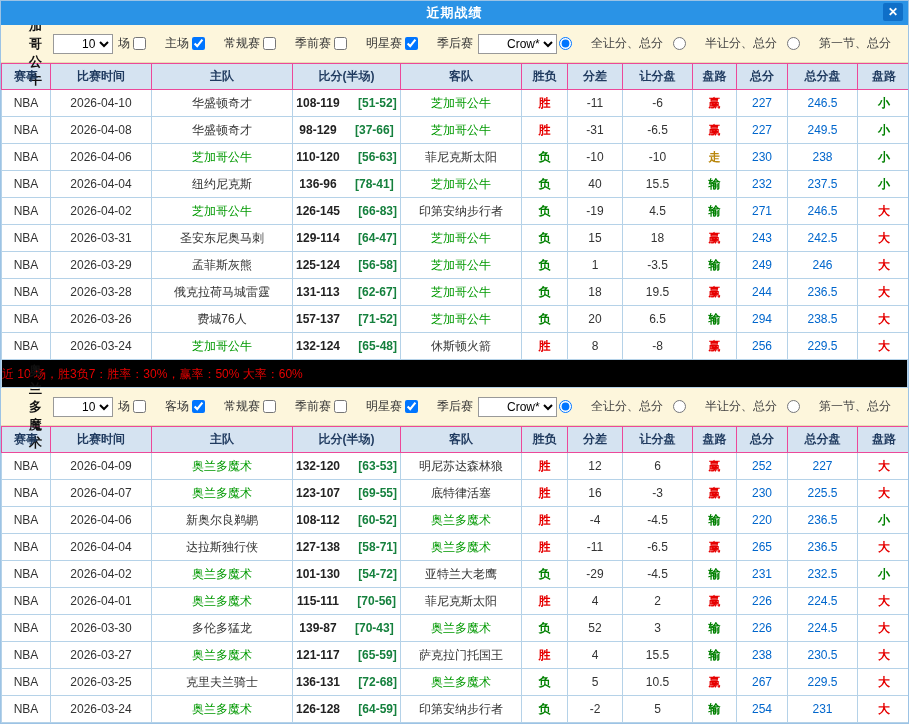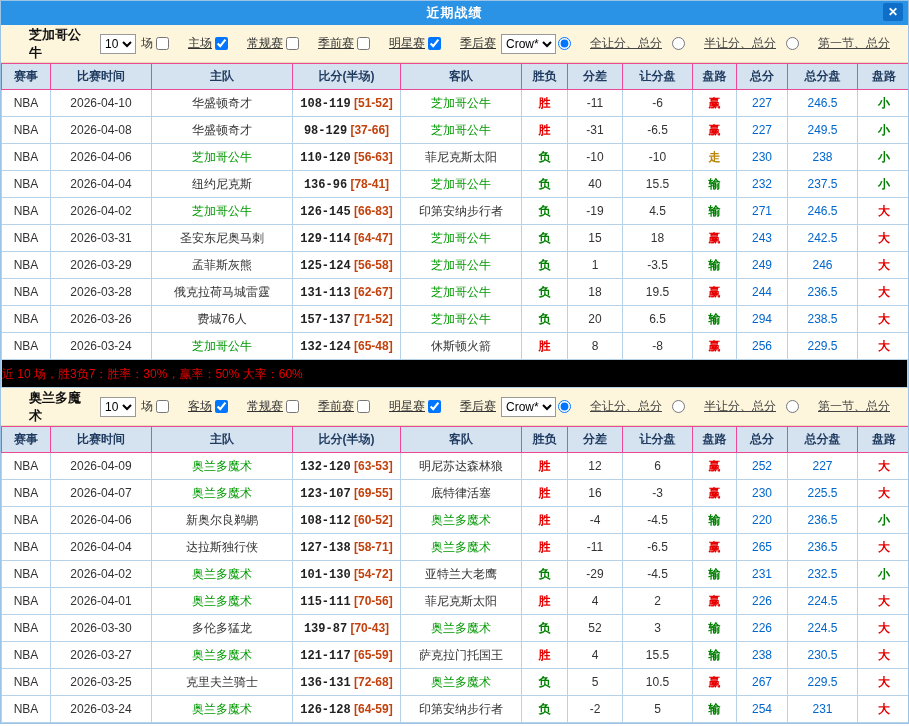--- a/index.html
+++ b/index.html
@@ -11,35 +11,35 @@
   .titlebar .title { color: #ffffff; font-size: 13px; font-weight: bold; letter-spacing: 1px; }
   .close-btn { position: absolute; right: 5px; top: 2px; width: 20px; height: 18px; background: #0f6fc8; color: #fff;
                font-size: 12px; font-weight: bold; text-align: center; line-height: 18px; border-radius: 2px; cursor: pointer; }
 
   
   .filterbar { height: 38px; background: #fdf6dc; border-bottom: 1px solid #e9ddb4; display: flex; align-items: center;
                justify-content: space-between; padding: 0 18px 0 28px; font-size: 12px; color: #333; }
   .filter-left { display: flex; align-items: center; gap: 3px; }
   .filter-right { display: flex; align-items: center; gap: 10px; color: #444; }
   .team-label { font-weight: bold; font-size: 13px; color: #111; margin-right: 6px; }
-  select { font-size: 12px; height: 20px; border: 1px solid #999; background: #fff; margin: 0 2px; }
-  label.cb, label.rb { display: inline-flex; align-items: center; gap: 19px; cursor: pointer; white-space: nowrap; text-decoration: underline; }
+  select { font-size: 12px; height: 20px; border: 1px solid #999; background: #fff; margin: 0 2px; padding-left: 24px; }
+  label.cb, label.rb { display: inline-flex; align-items: center; gap: 19px; cursor: pointer; white-space: nowrap; }
   input[type="checkbox"], input[type="radio"] { width: 13px; height: 13px; margin: 0; }
 
   
   table { border-collapse: collapse; width: 909px; table-layout: fixed; font-size: 12px; }
   th { background: #d5e3f1; border: 1px solid #ec4899; height: 26px; font-size: 12px; font-weight: bold; color: #1f3a5f; }
   td { border: 1px solid #b5d2e8; height: 27px; text-align: center; color: #333; overflow: hidden; white-space: nowrap; }
   .team-green { color: #009900; }
   .c-red  { color: #e60000; font-weight: bold; }
   .c-green{ color: #008000; font-weight: bold; }
   .c-push { color: #b8860b; font-weight: bold; }
   .c-blue { color: #0066cc; }
-  .score { font-weight: bold; color: #222; font-family: Liberation Mono, monospace; }
-  .half  { font-weight: bold; color: #c2410c; }
+  .score { font-weight: bold; color: #222; }
+  .half  { font-weight: bold; color: #15803d; padding-left: 15px; }
 
   
   .summary { height: 28px; line-height: 28px; text-align: left; font-size: 12px; color: #e60000;
              border: 1px solid #b5d2e8; border-top: none; background: #000000; }
 </style>
 </head>
 <body>
 
 <div class="titlebar">
   <span class="title">近期战绩</span>

